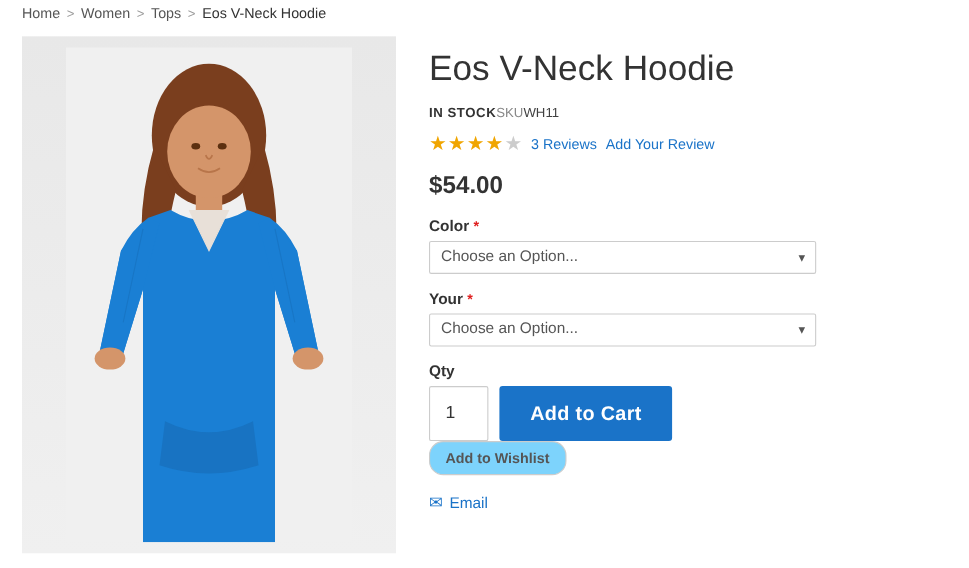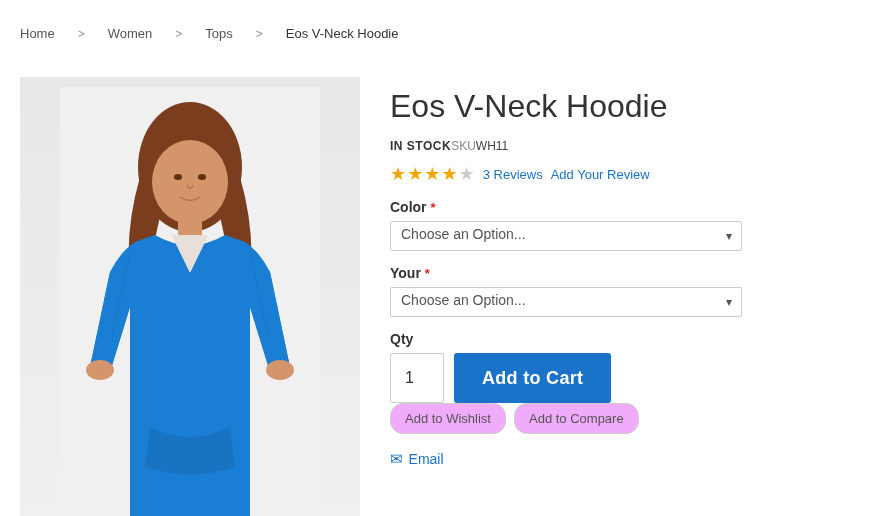--- a/index.html
+++ b/index.html
@@ -3,26 +3,26 @@
   <meta charset="utf-8">
   <style>
     * { box-sizing: border-box; margin: 0; padding: 0; }
     body {
       font-family: Arial, sans-serif;
       background: #fff;
       color: #333;
       font-size: 14px;
     }
     .breadcrumb {
-      padding: 26px 20px;
-      font-size: 13px;
-      color: #555;
-      display: flex;
-      align-items: center;
-      gap: 23px;
+      padding: 4px 20px;
+      font-size: 13px;
+      color: #555;
+      display: flex;
+      align-items: center;
+      gap: 6px;
     }
     .breadcrumb a {
       color: #555;
       text-decoration: none;
     }
     .breadcrumb .sep { color: #999; font-size: 12px; }
     .breadcrumb .current { color: #333; }
 
     .product-layout {
       display: flex;
@@ -188,25 +188,26 @@
 
     .wishlist-compare-row {
       display: flex;
       align-items: center;
       gap: 8px;
       margin-bottom: 16px;
     }
     .secondary-btn {
       padding: 7px 14px;
       border: 1px solid #ccc;
-      background: #f0abfc;
+      background: #7dd3fc;
       color: #555;
       font-size: 13px;
       border-radius: 13px;
       cursor: pointer;
+      font-weight: bold;
     }
 
     .email-row {
       display: flex;
       align-items: center;
       gap: 6px;
     }
     .email-icon {
       color: #1a73c8;
       font-size: 15px;
@@ -299,20 +300,21 @@
         <span class="star">★</span>
         <span class="star">★</span>
         <span class="star">★</span>
         <span class="star">★</span>
         <span class="star empty" style="color:#ccc;">★</span>
       </div>
       <a href="#" class="reviews-link">3 Reviews</a>
       <a href="#" class="add-review-link">Add Your Review</a>
     </div>
 
+    <div class="price">$54.00</div>
 
     <div class="option-group">
       <div class="option-label">
         <span>Color</span>
         <span class="required-star">*</span>
       </div>
       <div class="select-wrapper">
         <select>
           <option value="">Choose an Option...</option>
           <option value="blue">Blue</option>
@@ -344,21 +346,20 @@
     <div class="qty-cart-wrapper">
       <div class="qty-label">Qty</div>
       <div class="qty-cart-inner">
         <input type="number" class="qty-input" value="1" min="1" style="">
         <button class="add-to-cart-btn">Add to Cart</button>
       </div>
     </div>
 
     <div class="wishlist-compare-row">
       <button class="secondary-btn">Add to Wishlist</button>
-      <button class="secondary-btn">Add to Compare</button>
     </div>
 
     <div class="email-row">
       <span class="email-icon">✉</span>
       <a href="#" class="email-link">Email</a>
     </div>
 
   </div>
 </div>
 

